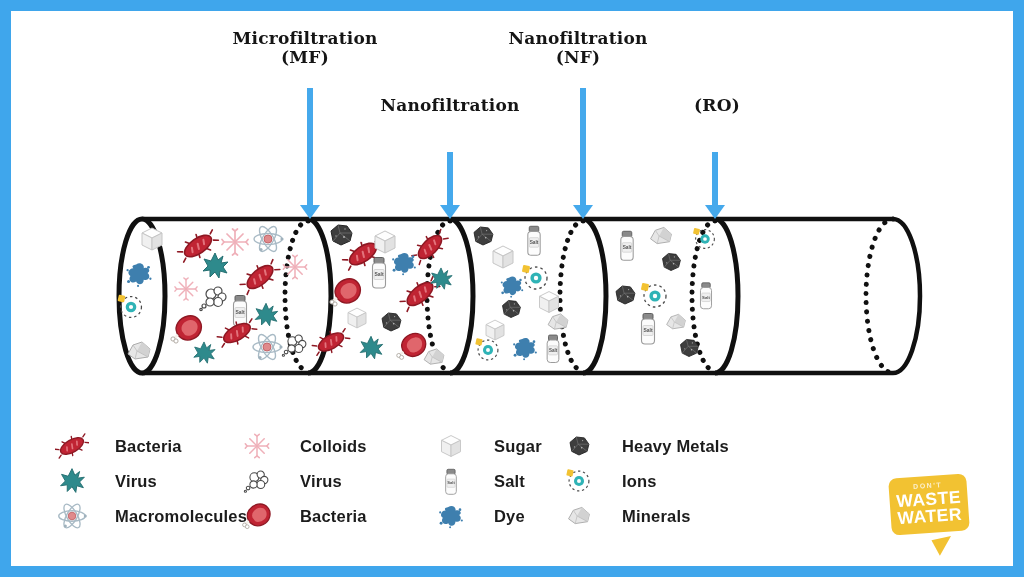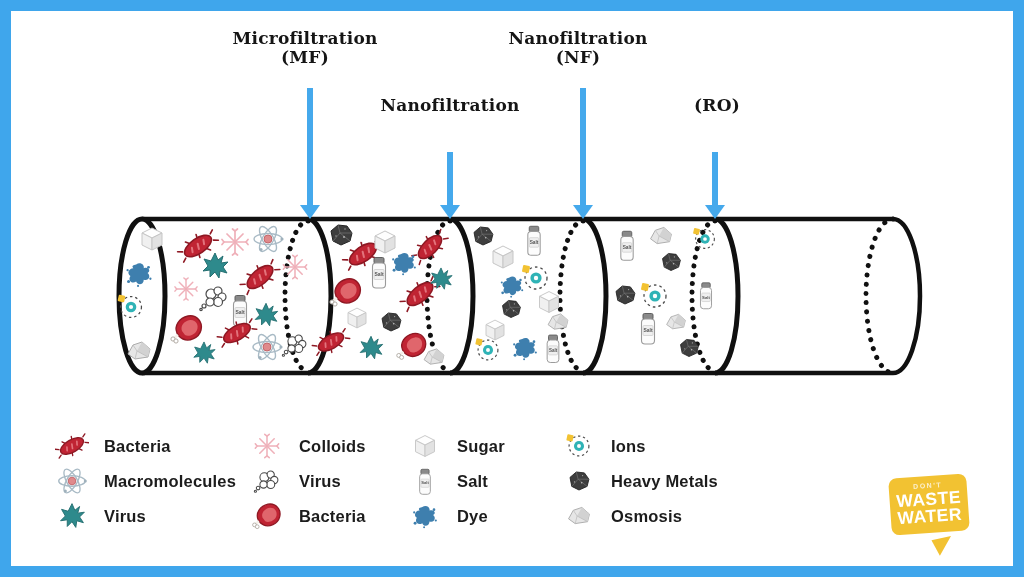--- a/index.html
+++ b/index.html
@@ -17,21 +17,21 @@
     font-weight:bold;font-size:17px;line-height:1.12;color:#151515;
     letter-spacing:0.2px;
   }
   .arrow{position:absolute;z-index:8;display:flex;flex-direction:column;align-items:center;width:20px;}
   .arrow .shaft{width:5.5px;flex:1;background:#45A9EC;}
   .arrow .head{
     width:0;height:0;border-left:10px solid transparent;border-right:10px solid transparent;
     border-top:14px solid #45A9EC;
   }
   .legend-col{position:absolute;top:433px;z-index:10;display:flex;flex-direction:column;gap:9px;}
-  .legend-item{display:flex;align-items:center;gap:15px;height:26px;}
+  .legend-item{display:flex;align-items:center;gap:26px;height:26px;}
   .legend-item svg{flex:0 0 auto;}
   .legend-label{
     font-size:16.5px;font-weight:bold;color:#1C1C1C;letter-spacing:0.2px;white-space:nowrap;
   }
   .logo{position:absolute;left:885px;top:468px;width:100px;height:95px;z-index:12;}
   .logo-bubble{
     position:absolute;left:5px;top:8px;width:74px;background:#F2C232;border-radius:8px;
     padding:6px 2px 8px;text-align:center;color:#fff;transform:rotate(-4deg);
   }
   .logo-tagline{font-size:7px;letter-spacing:1.5px;font-weight:bold;color:rgba(255,255,255,0.75);margin-bottom:2px;}
@@ -253,53 +253,53 @@
   </div>
 
   <div class="legend-col" style="left:55px;">
     <div class="legend-item">
       <svg width="34" height="28" viewBox="0 0 34 28">
           <use transform="translate(17,14) rotate(-30) scale(0.82)" href="#sym-bacteria"></use>
         </svg>
       <span class="legend-label">Bacteria</span>
     </div>
     <div class="legend-item">
+      <svg width="34" height="28" viewBox="0 0 34 28">
+          <use transform="translate(17,14) scale(0.95)" href="#sym-virus"></use>
+        </svg>
+      <span class="legend-label">Virus</span>
+    </div>
+    <div class="legend-item">
       <svg width="34" height="30" viewBox="0 0 34 30">
           <use transform="translate(17,15) scale(0.95)" href="#sym-macromolecules"></use>
         </svg>
       <span class="legend-label">Macromolecules</span>
     </div>
-    <div class="legend-item">
-      <svg width="34" height="28" viewBox="0 0 34 28">
-          <use transform="translate(17,14) scale(0.95)" href="#sym-virus"></use>
-        </svg>
-      <span class="legend-label">Virus</span>
-    </div>
-  </div>
-  <div class="legend-col" style="left:250px;text-align:center;">
+  </div>
+  <div class="legend-col" style="left:240px;text-align:center;">
     <div class="legend-item">
       <svg width="34" height="28" viewBox="0 0 34 28">
           <use transform="translate(17,14) scale(0.9)" href="#sym-colloids"></use>
         </svg>
       <span class="legend-label">Colloids</span>
     </div>
     <div class="legend-item">
       <svg width="34" height="28" viewBox="0 0 34 28">
           <use transform="translate(18,13) scale(0.9)" href="#sym-dust"></use>
         </svg>
       <span class="legend-label">Virus</span>
     </div>
     <div class="legend-item">
       <svg width="34" height="30" viewBox="0 0 34 30">
           <use transform="translate(18,14) scale(0.9)" href="#sym-proteins"></use>
         </svg>
       <span class="legend-label">Bacteria</span>
     </div>
   </div>
-  <div class="legend-col" style="left:408px;">
+  <div class="legend-col" style="left:434px;">
     <div class="legend-item">
       <svg width="34" height="28" viewBox="0 0 34 28">
           <use transform="translate(17,14) scale(0.95)" href="#sym-sugar"></use>
         </svg>
       <span class="legend-label">Sugar</span>
     </div>
     <div class="legend-item">
       <svg width="34" height="30" viewBox="0 0 34 30">
           <use transform="translate(17,16) scale(0.82)" href="#sym-salt"></use>
         </svg>
@@ -308,35 +308,35 @@
     <div class="legend-item">
       <svg width="34" height="28" viewBox="0 0 34 28">
           <use transform="translate(17,14) scale(0.9)" href="#sym-dye"></use>
         </svg>
       <span class="legend-label">Dye</span>
     </div>
   </div>
   <div class="legend-col" style="left:562px;">
     <div class="legend-item">
       <svg width="34" height="28" viewBox="0 0 34 28">
+          <use transform="translate(17,14) scale(0.9)" href="#sym-heavy-metals"></use>
+        </svg>
+      <span class="legend-label">Heavy Metals</span>
+    </div>
+    <div class="legend-item">
+      <svg width="34" height="28" viewBox="0 0 34 28">
           <use transform="translate(17,14) scale(0.9)" href="#sym-ions"></use>
         </svg>
       <span class="legend-label">Ions</span>
     </div>
     <div class="legend-item">
       <svg width="34" height="28" viewBox="0 0 34 28">
-          <use transform="translate(17,14) scale(0.9)" href="#sym-heavy-metals"></use>
-        </svg>
-      <span class="legend-label">Heavy Metals</span>
-    </div>
-    <div class="legend-item">
-      <svg width="34" height="28" viewBox="0 0 34 28">
           <use transform="translate(17,14) scale(0.95)" href="#sym-minerals"></use>
         </svg>
-      <span class="legend-label">Osmosis</span>
+      <span class="legend-label">Minerals</span>
     </div>
   </div>
 
   <div class="logo">
     <div class="logo-tail"></div>
     <div class="logo-bubble">
       <div class="logo-tagline">DON'T</div>
       <div class="logo-line">WASTE</div>
       <div class="logo-line">WATER</div>
     </div>

